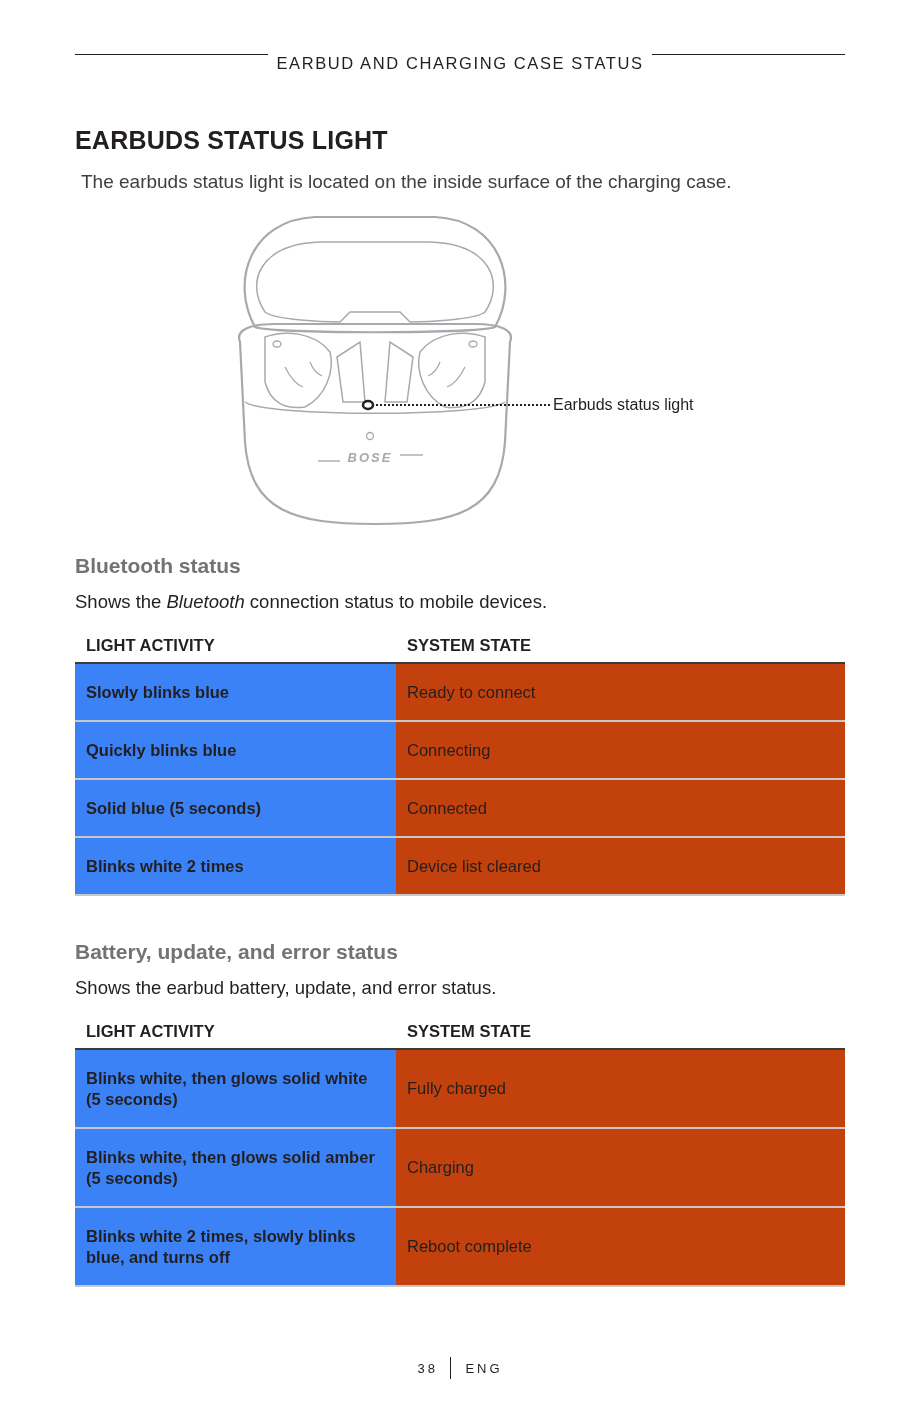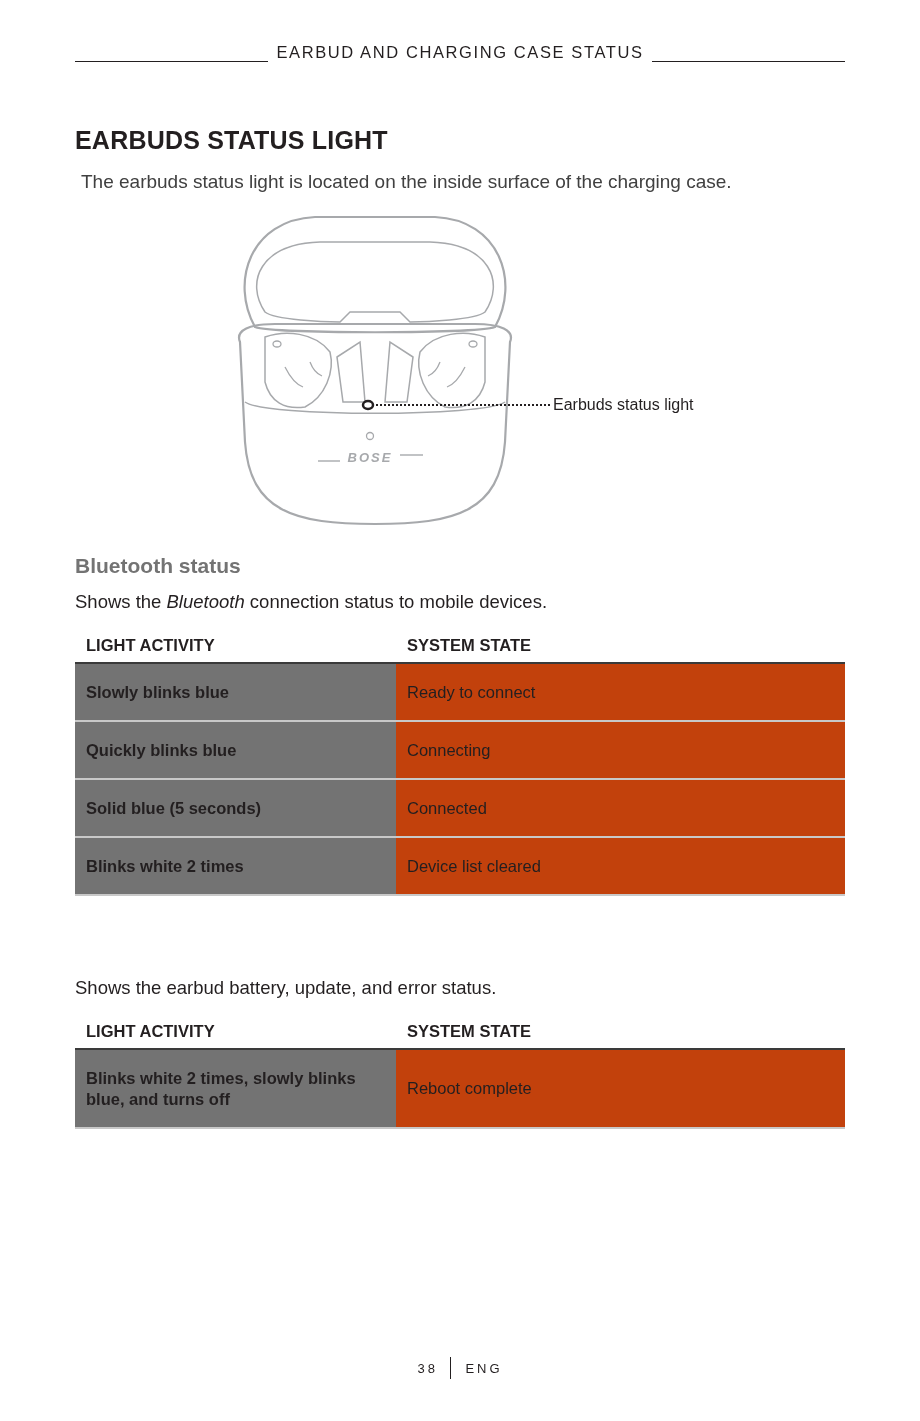--- a/index.html
+++ b/index.html
@@ -7,22 +7,22 @@
     body {
       font-family: "Liberation Sans", "DejaVu Sans", sans-serif;
       color: #231f20;
       position: relative;
       overflow: hidden;
     }
     .page { position: absolute; left: 0; top: 0; width: 920px; height: 1421px; }
 
     
     .running-header {
-      position: absolute; left: 75px; top: 38px; width: 770px; height: 24px;
-      display: flex; align-items: flex-end;
+      position: absolute; left: 75px; top: 54px; width: 770px; height: 24px;
+      display: flex; align-items: flex-start;
     }
     .running-header .rule { flex: 1; height: 1px; background: #231f20; }
     .running-header .title {
       padding: 0 8px; font-size: 16.5px; letter-spacing: 1.6px; color: #231f20;
       white-space: nowrap;
     }
 
     h1.section-title {
       position: absolute; left: 75px; top: 126px;
       font-size: 25px; font-weight: bold; letter-spacing: 0.2px; color: #231f20;
@@ -55,21 +55,21 @@
     }
     .status-table th {
       text-align: left; font-size: 16.5px; font-weight: bold; color: #231f20;
       padding: 0 0 0 11px; height: 34px; vertical-align: middle;
       border-bottom: 2px solid #3a3a3a;
     }
     .status-table td {
       font-size: 16.5px; padding: 0 11px; vertical-align: middle;
       border-bottom: 2px solid #c8c8c8;
     }
-    .status-table td.activity { background: #737373; font-weight: bold; width: 321px; line-height: 21px; }
+    .status-table td.activity { background: #3b82f6; font-weight: bold; width: 321px; line-height: 21px; }
     .status-table td.state { background: #c2410c; }
     .bt-table td { height: 58px; }
     .bat-table td { height: 79px; }
 
     
     .footer {
       position: absolute; left: 0; top: 1356px; width: 920px; height: 24px;
       display: flex; justify-content: center; align-items: center;
       font-size: 13px; letter-spacing: 3px; color: #231f20;
     }
@@ -147,30 +147,39 @@
         <td class="activity">Solid blue (5 seconds)</td>
         <td class="state">Connected</td>
       </tr>
       <tr>
         <td class="activity">Blinks white 2 times</td>
         <td class="state">Device list cleared</td>
       </tr>
     </tbody>
   </table>
 
+  <h2 class="sub-title" style="top:940px;">Battery, update, and error status</h2>
   <p class="sub-desc" style="top:977px;">Shows the earbud battery, update, and error status.</p>
 
   <table class="status-table bat-table" style="top:1015px;">
     <thead>
       <tr>
         <th>LIGHT ACTIVITY</th>
         <th>SYSTEM STATE</th>
       </tr>
     </thead>
     <tbody>
+      <tr>
+        <td class="activity">Blinks white, then glows solid white (5 seconds)</td>
+        <td class="state">Fully charged</td>
+      </tr>
+      <tr>
+        <td class="activity">Blinks white, then glows solid amber (5 seconds)</td>
+        <td class="state">Charging</td>
+      </tr>
       <tr>
         <td class="activity">Blinks white 2 times, slowly blinks blue, and turns off</td>
         <td class="state">Reboot complete</td>
       </tr>
     </tbody>
   </table>
 
   <div class="footer">
     <span>38</span>
     <span class="divider"></span>

